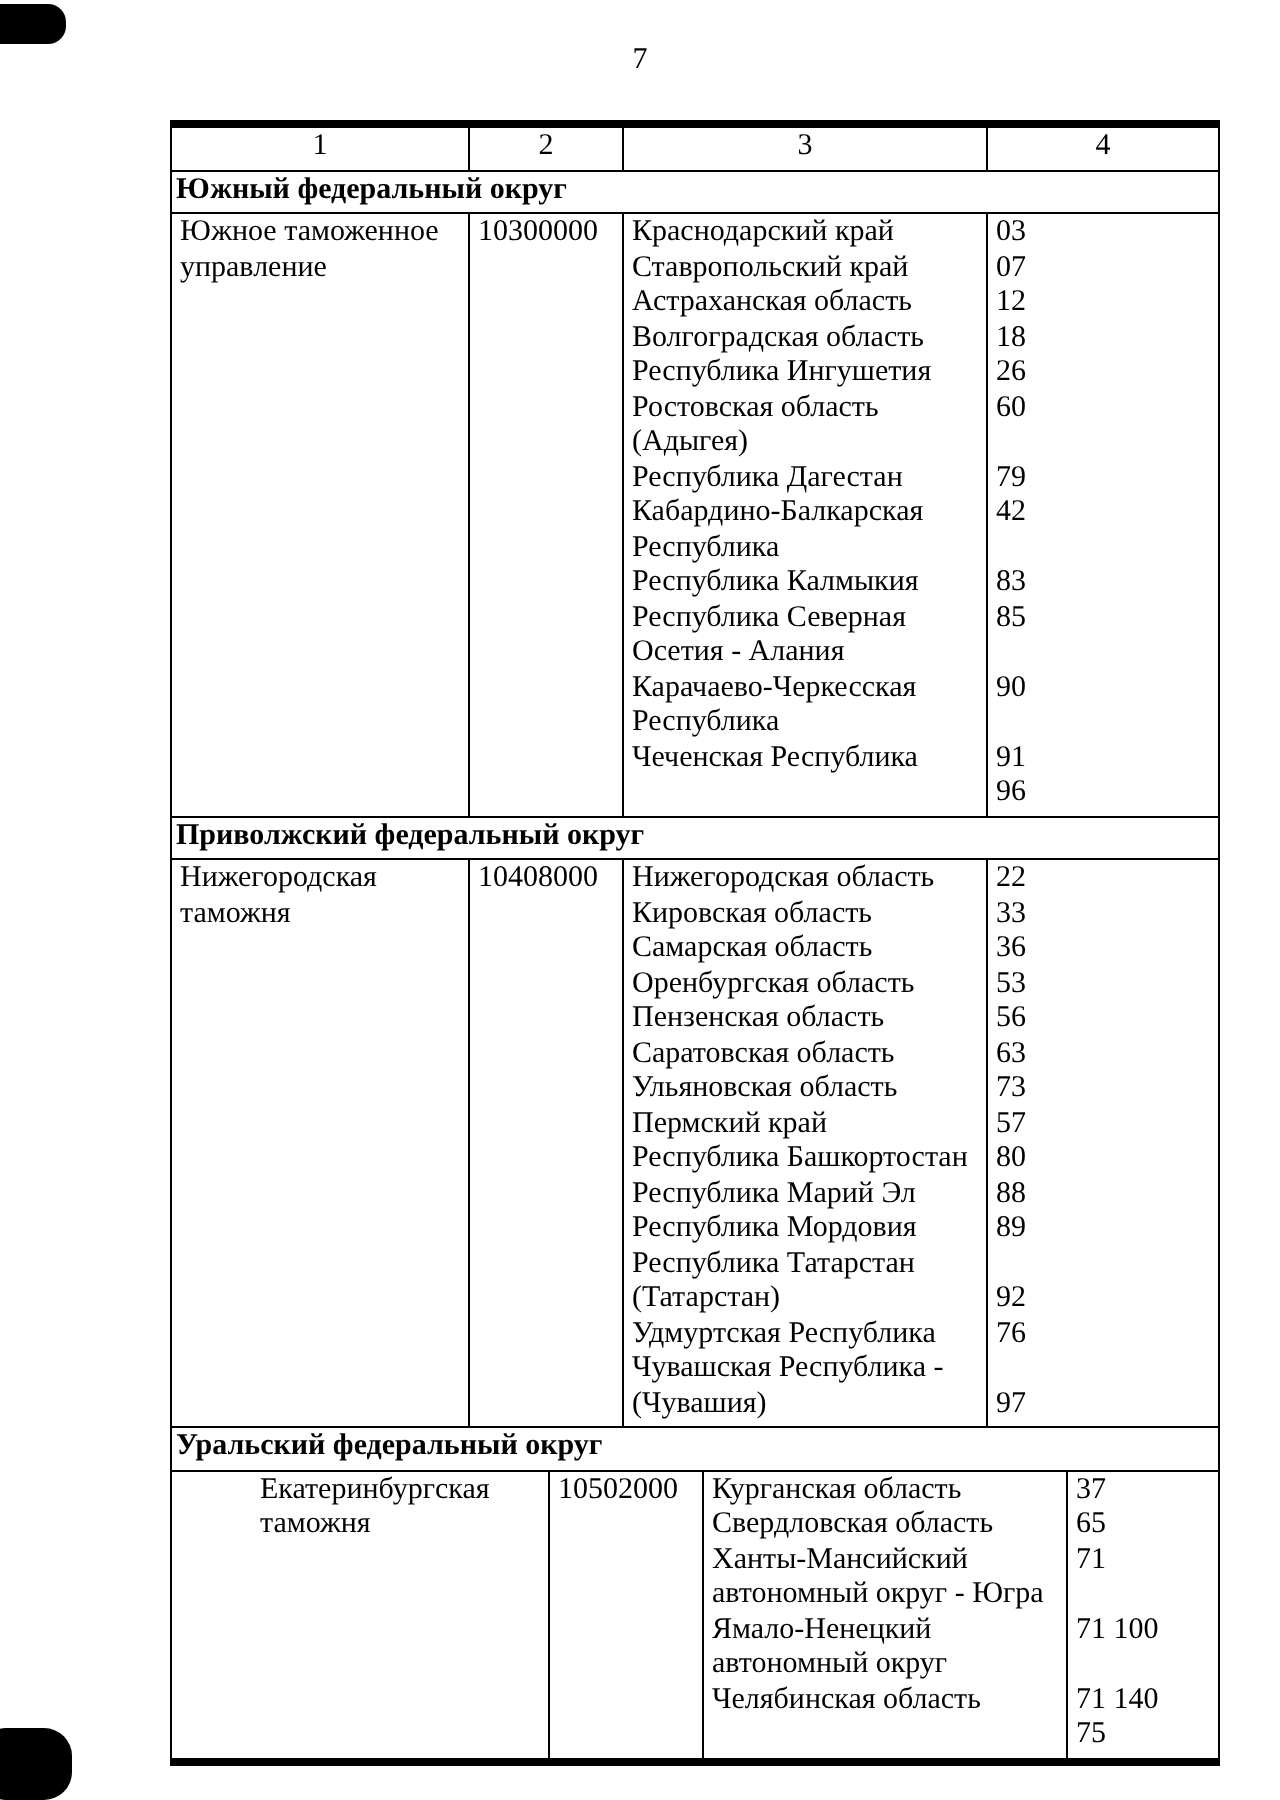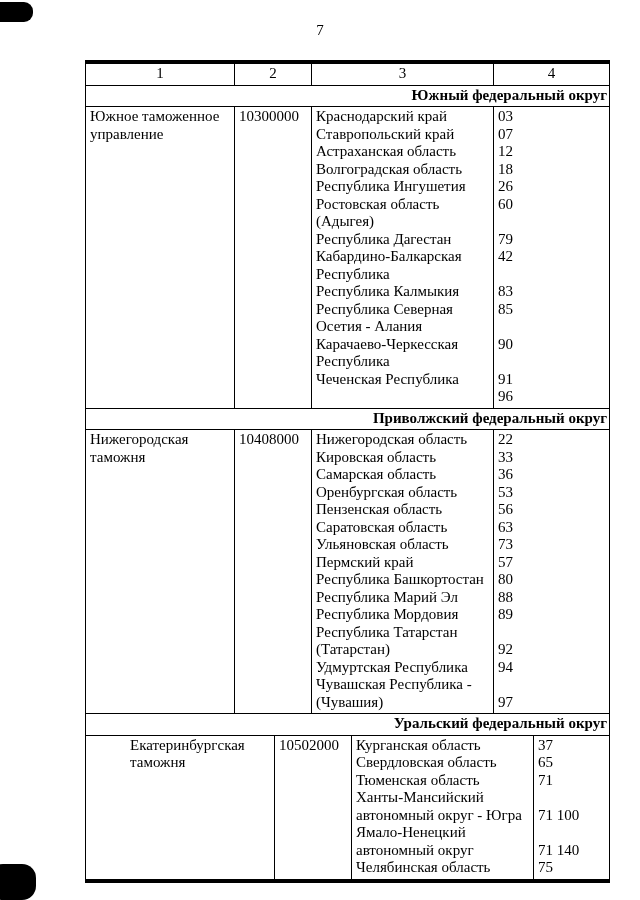--- a/index.html
+++ b/index.html
@@ -29,21 +29,21 @@
     font-size: 15px; line-height: 17.5px;
   }
   .grid-row {
     display: grid;
     grid-template-columns: 148px 77px 182px 1fr;
   }
   .header-row { border-bottom: 1px solid #000; }
   .header-row .cell { text-align: center; padding: 1px 2px 2px; }
   .cell + .cell { border-left: 1px solid #000; }
   .section-title {
-    text-align: right; font-weight: bold;
+    text-align: left; font-weight: bold;
     padding: 1px 2px 2px;
   }
   #table-body > div { border-bottom: 1px solid #000; }
   #table-body > div:last-child { border-bottom: none; margin-left: 40px; }
   .data-row .cell { padding: 1px 3px 2px 4px; vertical-align: top; }
   .cell.c2 { white-space: nowrap; }
   .line { min-height: 17.5px; white-space: nowrap; }
 </style>
 </head>
 <body>
@@ -133,33 +133,32 @@
             <div class="line">53</div>
             <div class="line">56</div>
             <div class="line">63</div>
             <div class="line">73</div>
             <div class="line">57</div>
             <div class="line">80</div>
             <div class="line">88</div>
             <div class="line">89</div>
             <div class="line"></div>
             <div class="line">92</div>
-            <div class="line">94</div>
+            <div class="line">76</div>
             <div class="line"></div>
             <div class="line">97</div>
           </div>
         </div>
         <div class="section-title">Уральский федеральный округ</div>
         <div class="grid-row data-row">
           <div class="cell c1">Екатеринбургская таможня</div>
           <div class="cell c2">10502000</div>
           <div class="cell c3">
             <div class="line">Курганская область</div>
             <div class="line">Свердловская область</div>
-            <div class="line">Тюменская область</div>
             <div class="line">Ханты-Мансийский</div>
             <div class="line">автономный округ - Югра</div>
             <div class="line">Ямало-Ненецкий</div>
             <div class="line">автономный округ</div>
             <div class="line">Челябинская область</div>
           </div>
           <div class="cell c4">
             <div class="line">37</div>
             <div class="line">65</div>
             <div class="line">71</div>

